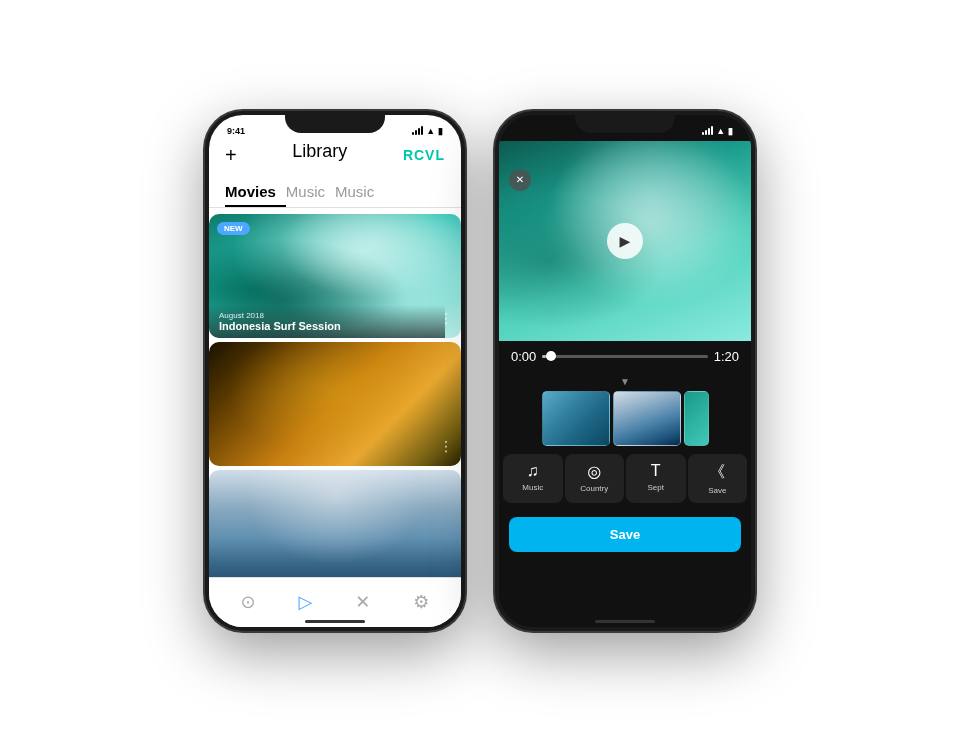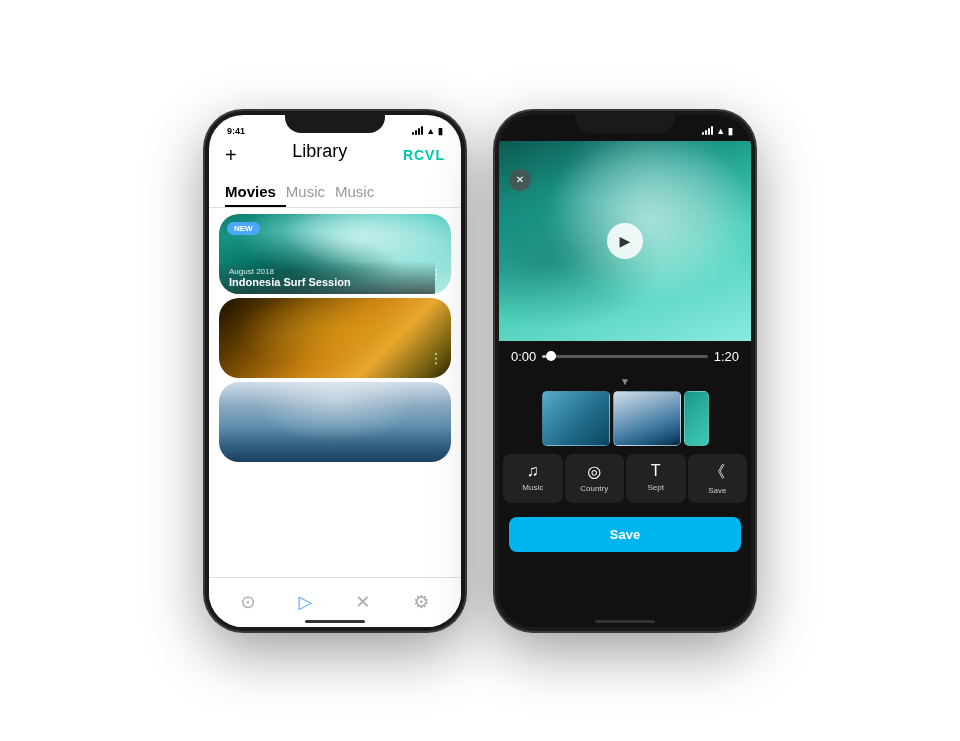--- a/index.html
+++ b/index.html
@@ -124,24 +124,24 @@
     }
 
     .tab.active {
       color: #000;
       font-weight: 600;
       border-bottom: 2px solid #000;
     }
 
     .movie-card {
       position: relative;
-      margin: 4px 10px;
-      border-radius: 20px;
+      margin: 4px 0;
+      border-radius: 10px;
       overflow: hidden;
-      height: 80px;
+      height: 124px;
     }
 
     .wave-shape {
       position: absolute;
       top: 0; left: 0; right: 0; bottom: 0;
       background: radial-gradient(ellipse at 60% 30%, rgba(255,255,255,0.6) 0%, transparent 60%),
                   radial-gradient(ellipse at 20% 60%, rgba(0,120,100,0.8) 0%, transparent 50%),
                   linear-gradient(160deg, #0d7a6a 0%, #2ec4b6 40%, #7eddd4 70%, #b8eee8 100%);
     }
 

